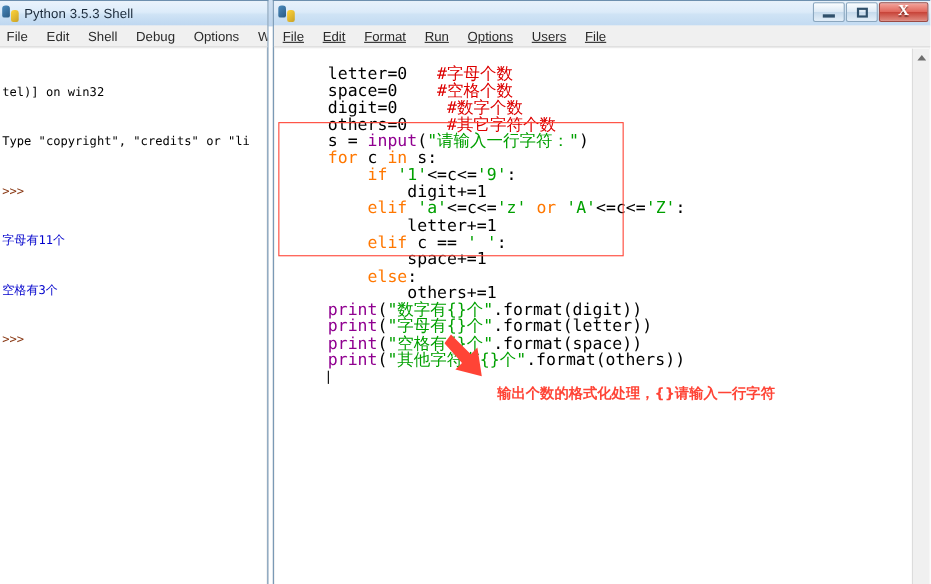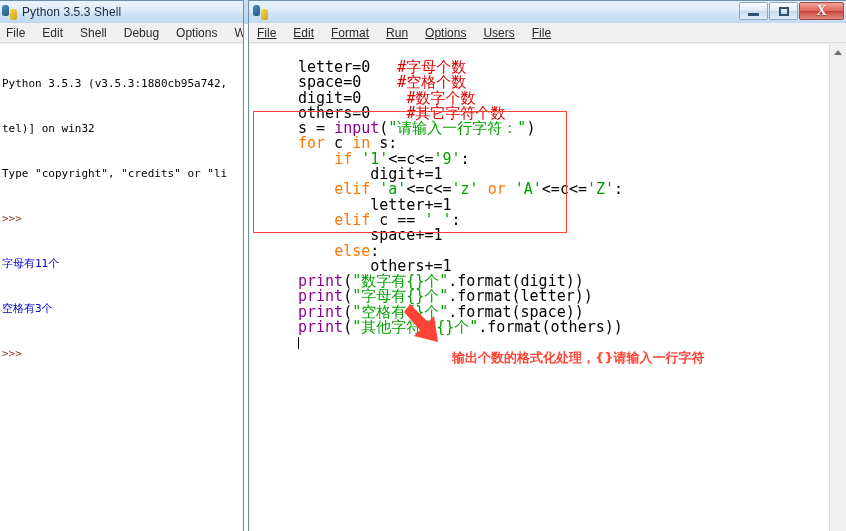--- a/index.html
+++ b/index.html
@@ -246,21 +246,20 @@
     </div>
     <div class="menubar">
       <span class="menuitem">File</span>
       <span class="menuitem">Edit</span>
       <span class="menuitem">Shell</span>
       <span class="menuitem">Debug</span>
       <span class="menuitem">Options</span>
       <span class="menuitem">W</span>
     </div>
     <div class="client" id="shell-client">
-      <div class="sh-line c-black">Python 3.5.3 (v3.5.3:1880cb95a742,</div>
       <div class="sh-line c-black">tel)] on win32</div>
       <div class="sh-line c-black">Type "copyright", "credits" or "li</div>
       <div class="sh-line c-brown">&gt;&gt;&gt;</div>
       <div class="sh-line c-blue">字母有11个</div>
       <div class="sh-line c-blue">空格有3个</div>
       <div class="sh-line c-brown">&gt;&gt;&gt;</div>
     </div>
   </div>
 
   <div class="win" id="editor-window">

